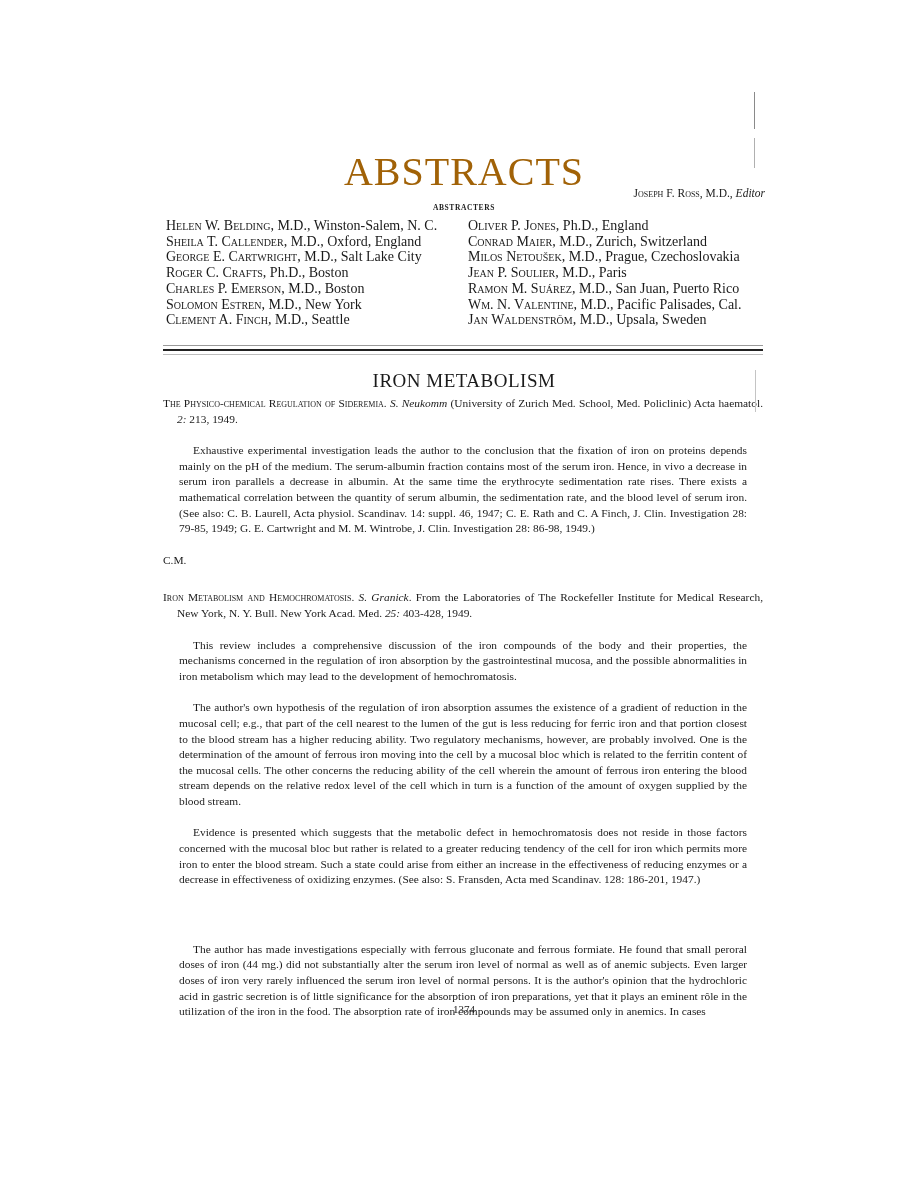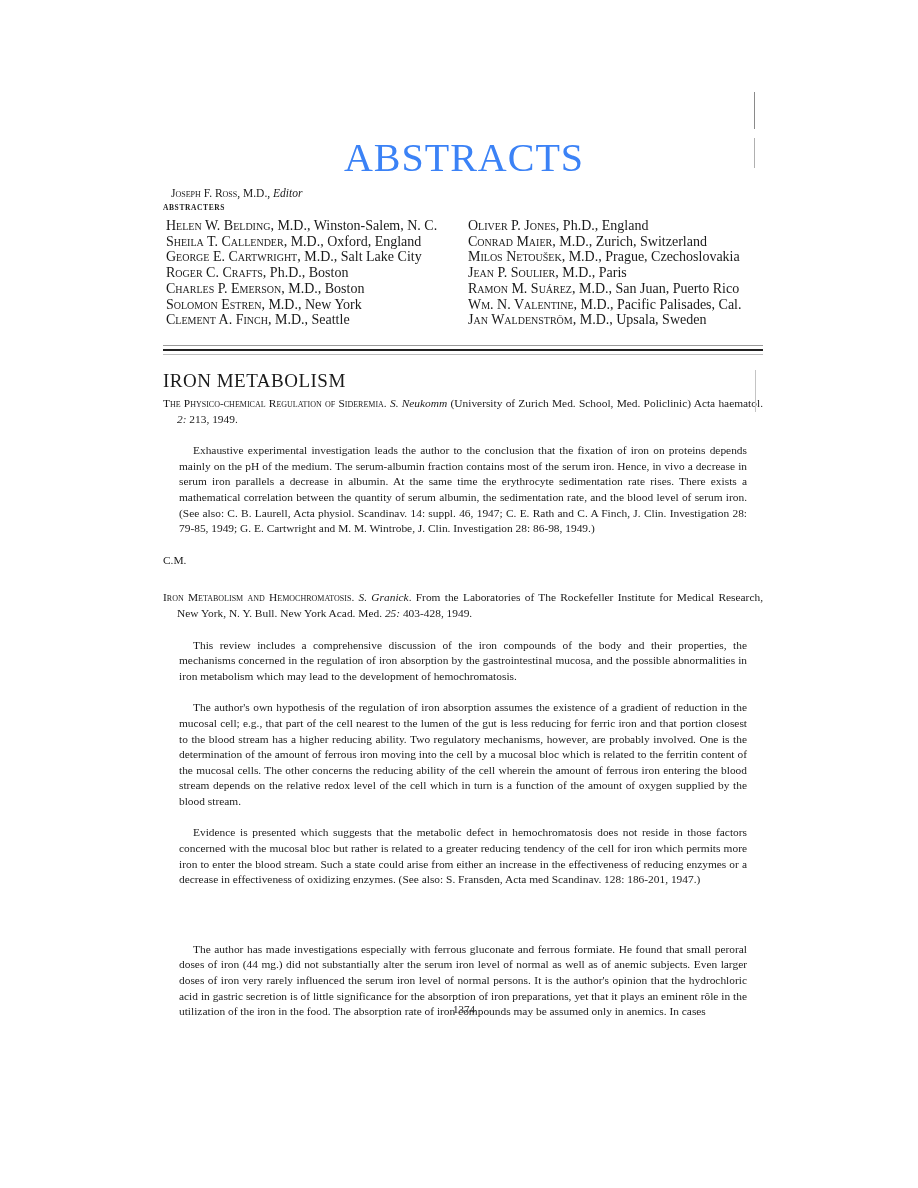--- a/index.html
+++ b/index.html
@@ -1,34 +1,34 @@
 <!DOCTYPE html>
 <html><head>
 <meta charset="utf-8">
 <style>
   html, body { margin: 0; padding: 0; background: #ffffff; }
   body { width: 918px; height: 1188px; position: relative; overflow: hidden;
          font-family: "Liberation Serif", "DejaVu Serif", serif; color: #1a1a1a; }
   .page { position: absolute; left: 163px; top: 0; width: 602px; }
-  .title { position: absolute; left: 0; width: 602px; top: 138px; text-align: center;
-           font-size: 40px; letter-spacing: 1px; line-height: 40px; color: #3b82f6; }
-  .editor { position: absolute; left: 8px; width: 602px; top: 186px; text-align: left;
+  .title { position: absolute; left: 0; width: 602px; top: 152px; text-align: center;
+           font-size: 40px; letter-spacing: 1px; line-height: 40px; color: #a16207; }
+  .editor { position: absolute; left: 0; width: 602px; top: 186px; text-align: right;
             font-size: 11.5px; line-height: 14px; }
   .sc { font-variant: small-caps; }
-  .abstracters-label { position: absolute; left: 0; width: 602px; top: 203px; 
+  .abstracters-label { position: absolute; left: 0; width: 602px; top: 203px; text-align: center;
                        font-size: 7.5px; letter-spacing: 0.6px; font-weight: bold; }
   .col { position: absolute; top: 218px; font-size: 14px; line-height: 15.7px; white-space: nowrap; }
   .col-left { left: 3px; }
   .col-right { left: 305px; }
   .col .name { font-variant: small-caps; }
   .rules { position: absolute; left: 0; top: 345px; width: 600px; }
   .rule-thin { height: 1px; background: #9a9a9a; }
   .rule-thick { height: 2px; background: #222; margin: 3px 0 3px 0; }
   .rule-thin2 { height: 1px; background: #bdbdbd; }
-  .section { position: absolute; left: 0; width: 602px; top: 370px; text-align: left;
+  .section { position: absolute; left: 0; width: 602px; top: 370px; text-align: center;
              font-size: 19px; letter-spacing: 0.5px; }
   .body-text { position: absolute; left: 0; top: 396px; width: 600px;
                font-size: 11.4px; line-height: 15.6px; text-align: justify; }
   .entry-title { text-indent: -14px; padding-left: 14px; margin: 0; }
   .entry-title .t { font-variant: small-caps; }
   .entry-title .au { font-style: italic; }
   .para { text-indent: 14px; margin: 16px; }
   .initials { text-align: left; margin: 0 2px 0 0; }
   .gap { height: 22px; }
   .vol { font-style: italic; }

